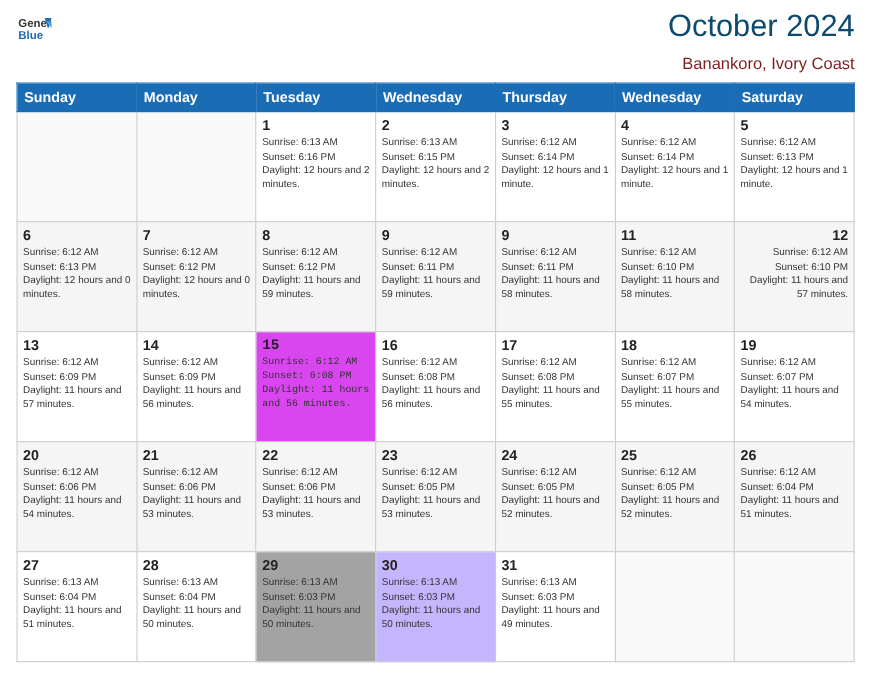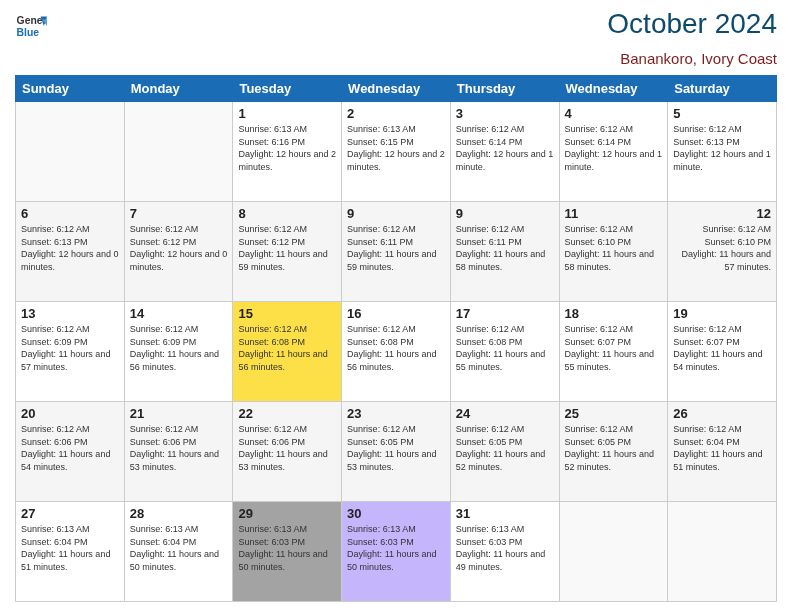--- a/index.html
+++ b/index.html
@@ -212,21 +212,21 @@
             <div class="day-info" style="white-space: pre-line;">Sunrise: 6:12 AM
 Sunset: 6:09 PM
 Daylight: 11 hours and 57 minutes.</div>
           </td>
           <td style="background: rgb(255, 255, 255);">
             <span class="day-num">14</span>
             <div class="day-info" style="white-space: pre-line;">Sunrise: 6:12 AM
 Sunset: 6:09 PM
 Daylight: 11 hours and 56 minutes.</div>
           </td>
-          <td style="background: #fde047;">
+          <td style="background: #d946ef; font-family: Liberation Mono, monospace;">
             <span class="day-num">15</span>
             <div class="day-info" style="white-space: pre-line;">Sunrise: 6:12 AM
 Sunset: 6:08 PM
 Daylight: 11 hours and 56 minutes.</div>
           </td>
           <td style="background: rgb(255, 255, 255);">
             <span class="day-num">16</span>
             <div class="day-info" style="white-space: pre-line;">Sunrise: 6:12 AM
 Sunset: 6:08 PM
 Daylight: 11 hours and 56 minutes.</div>

